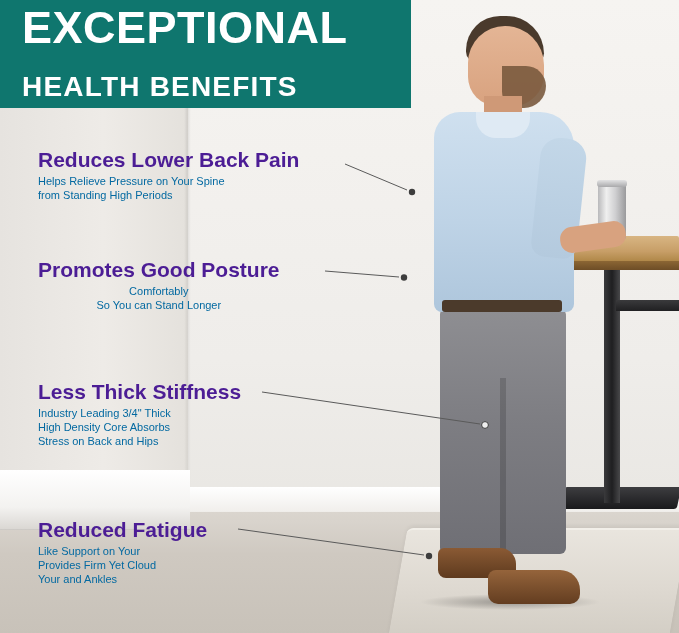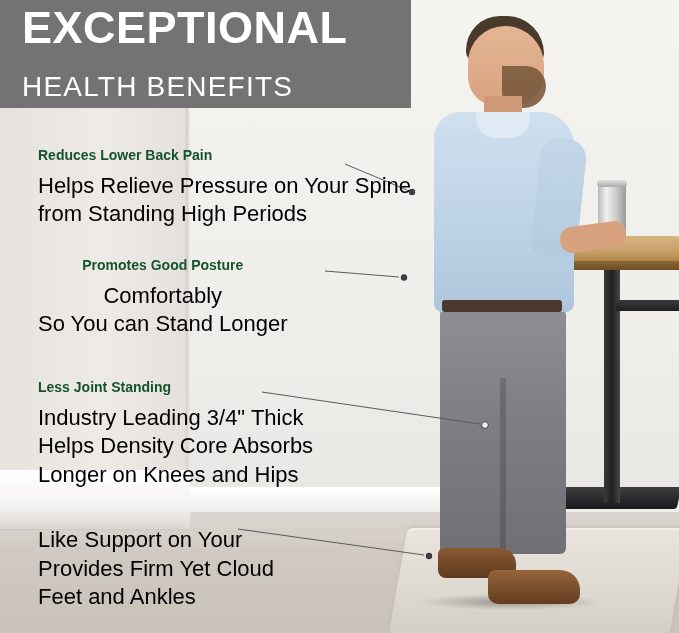--- a/index.html
+++ b/index.html
@@ -184,57 +184,57 @@
   }
   .shadow {
     position: absolute; left: 10px; top: 586px; width: 180px; height: 16px;
     background: radial-gradient(50% 50% at 50% 50%, rgba(0,0,0,0.30), rgba(0,0,0,0));
   }
 
   
   .banner {
     position: absolute;
     left: 0; top: 0; width: 411px; height: 108px;
-    background: #737373;
+    background: #0f766e;
     display: flex;
     flex-direction: column;
     justify-content: center;
     padding-left: 22px;
     box-sizing: border-box;
   }
   .banner-line1 {
     color: #ffffff;
     font-size: 45px;
     font-weight: bold;
     letter-spacing: 0.5px;
     line-height: 1.02;
   }
   .banner-line2 {
     color: #ffffff;
     font-size: 28px;
-    font-weight: normal;
+    font-weight: bold;
     letter-spacing: 1.2px;
     line-height: 1.2;
     margin-top: 19px;
   }
 
   
   .benefit { position: absolute; }
   .benefit-title {
-    color: #14532d;
-    font-size: 14px;
+    color: #4c1d95;
+    font-size: 21px;
     font-weight: bold;
     line-height: 1.12;
     white-space: nowrap;
   }
   .benefit-body {
-    color: #000000;
-    font-size: 22px;
+    color: #0369a1;
+    font-size: 11px;
     line-height: 1.30;
-    margin-top: 8px;
+    margin-top: 2px;
   }
   .benefit-body div { white-space: nowrap; }
 
   
   .leader { position: absolute; }
   .leader svg { display: block; overflow: visible; }
 
   
   #benefit-0 { left: 38px; top: 148px; }
   #benefit-1 { left: 38px; top: 258px; text-align: center; }
@@ -327,29 +327,30 @@
 
   <div class="benefit" id="benefit-1">
     <div class="benefit-title">Promotes Good Posture</div>
     <div class="benefit-body">
       <div>Comfortably</div>
       <div>So You can Stand Longer</div>
     </div>
   </div>
 
   <div class="benefit" id="benefit-2">
-    <div class="benefit-title">Less Joint Standing</div>
+    <div class="benefit-title">Less Thick Stiffness</div>
     <div class="benefit-body">
       <div>Industry Leading 3/4" Thick</div>
-      <div>Helps Density Core Absorbs</div>
-      <div>Longer on Knees and Hips</div>
+      <div>High Density Core Absorbs</div>
+      <div>Stress on Back and Hips</div>
     </div>
   </div>
 
   <div class="benefit" id="benefit-3">
+    <div class="benefit-title">Reduced Fatigue</div>
     <div class="benefit-body">
       <div>Like Support on Your</div>
       <div>Provides Firm Yet Cloud</div>
-      <div>Feet and Ankles</div>
+      <div>Your and Ankles</div>
     </div>
   </div>
 
 </div>
 
 </body></html>

